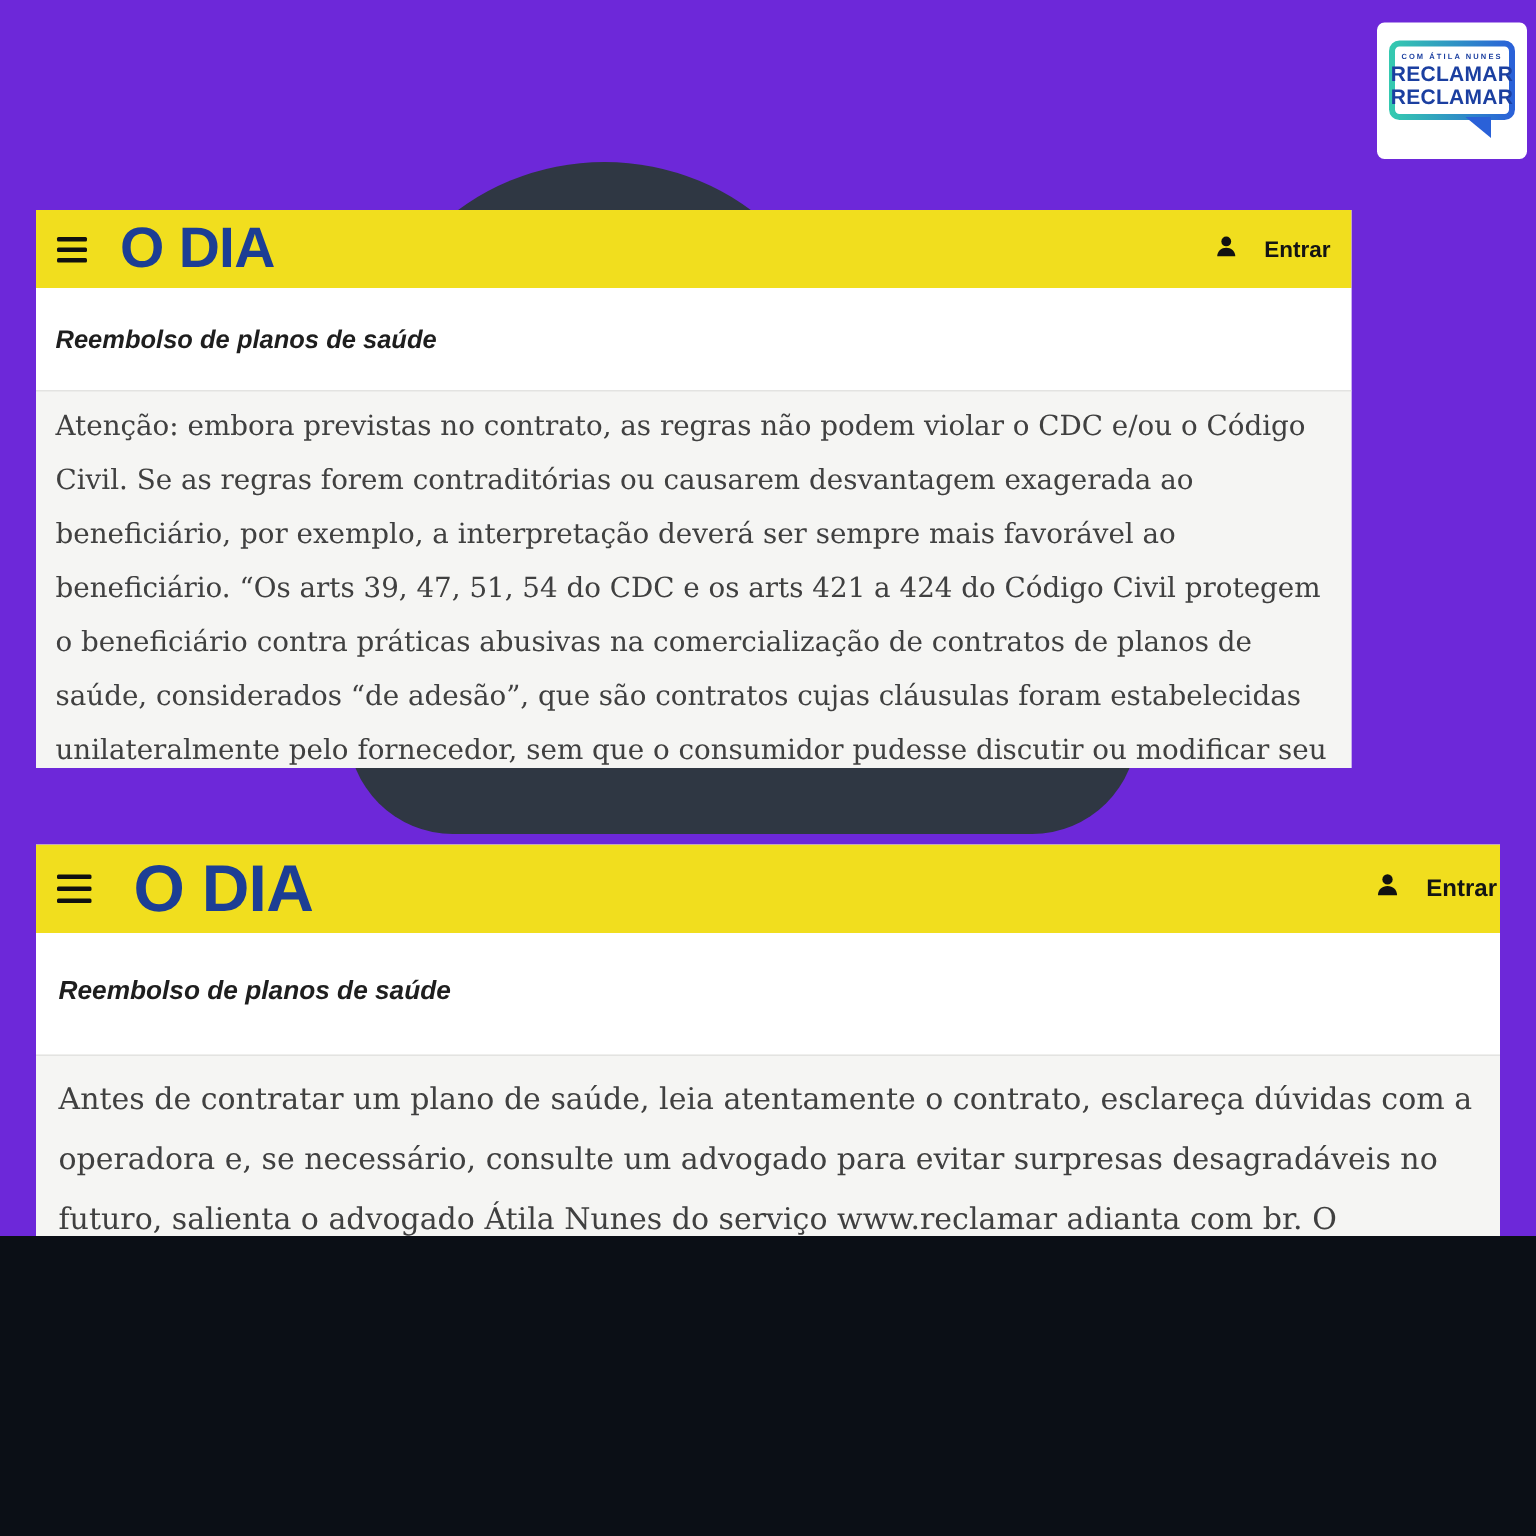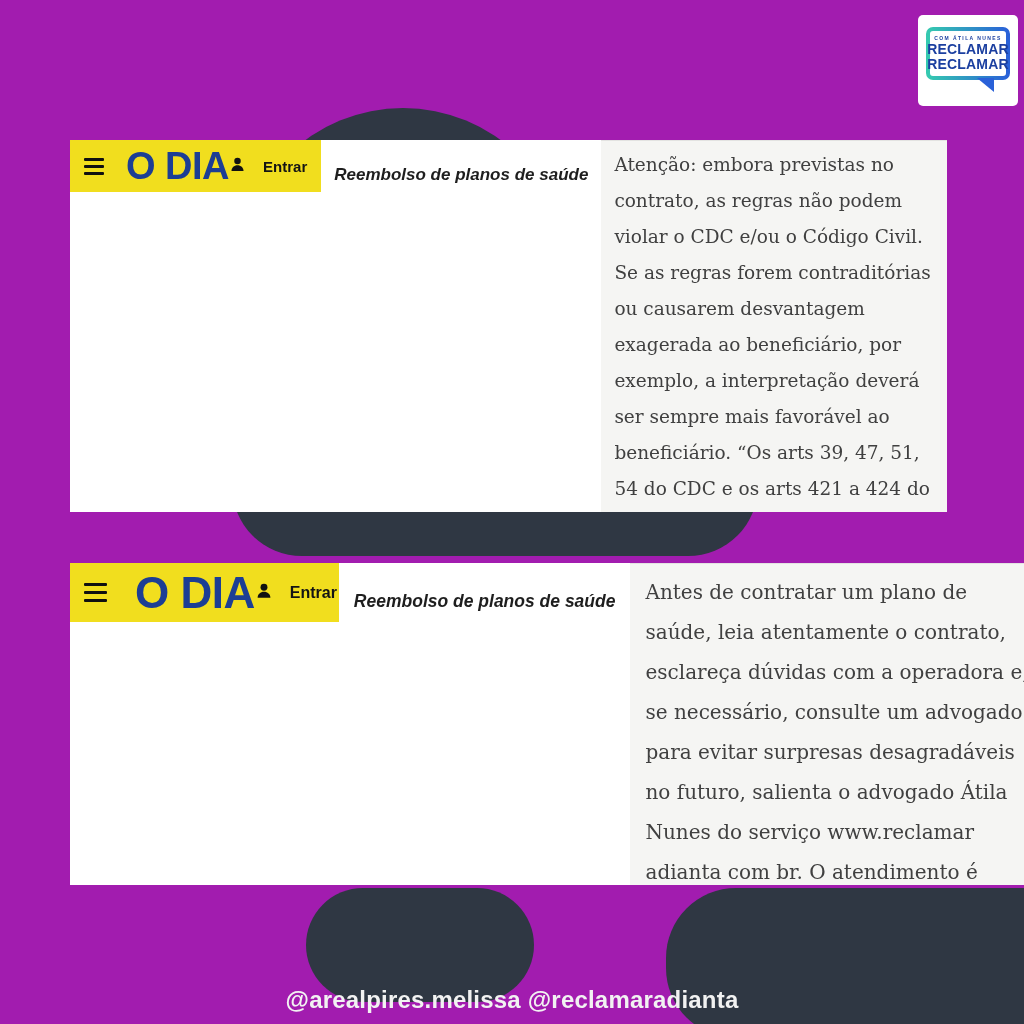--- a/index.html
+++ b/index.html
@@ -1,26 +1,26 @@
 <!DOCTYPE html>
 <html><head>
 <meta charset="utf-8">
 <style>
   html,body{margin:0;padding:0;background:#0b0f16;}
-  .stage{position:relative;width:1024px;height:1024px;background:#a21caf;overflow:hidden;
+  .stage{position:relative;width:1024px;height:824px;background:#6d28d9;overflow:hidden;
          font-family:"Liberation Sans",sans-serif;}
   
   .blob{position:absolute;background:#2f3743;}
   .blob-circle{left:238px;top:108px;width:330px;height:330px;border-radius:50%;}
   .blob-mid{left:232px;top:210px;width:526px;height:346px;border-radius:70px;}
   .blob-bottom-center{left:306px;top:888px;width:228px;height:114px;border-radius:58px;}
   .blob-bottom-right{left:666px;top:888px;width:430px;height:150px;border-radius:70px;}
 
   
-  .card{position:absolute;background:#ffffff;display:flex;flex-direction:row;overflow:hidden;margin-left:46px;}
+  .card{position:absolute;background:#ffffff;display:flex;flex-direction:column;overflow:hidden;}
   .card1{left:24px;top:140px;width:877px;height:372px;}
   .card2{left:24px;top:563px;width:976px;height:322px;}
   .card-header{background:#f1de1e;display:flex;align-items:center;padding:0 14px;flex:0 0 auto;overflow:hidden;}
   .card1 .card-header{height:52px;}
   .card2 .card-header{height:59px;}
   .burger{display:flex;flex-direction:column;justify-content:center;gap:4px;width:20px;cursor:pointer;flex:0 0 auto;}
   .burger i{display:block;height:3px;background:#101010;border-radius:1px;}
   .card2 .burger{width:23px;gap:5px;}
   .odia{font-weight:bold;color:#1c3e94;margin-left:22px;letter-spacing:-0.5px;line-height:1;}
   .card1 .odia{font-size:38px;}

